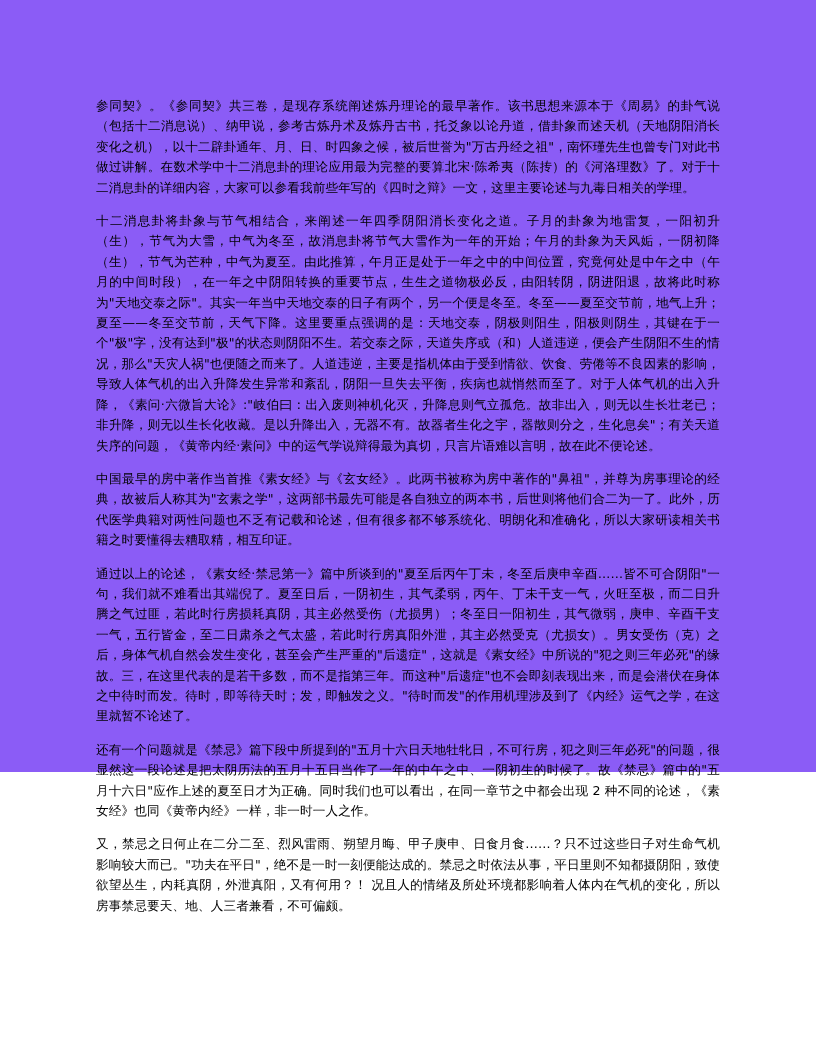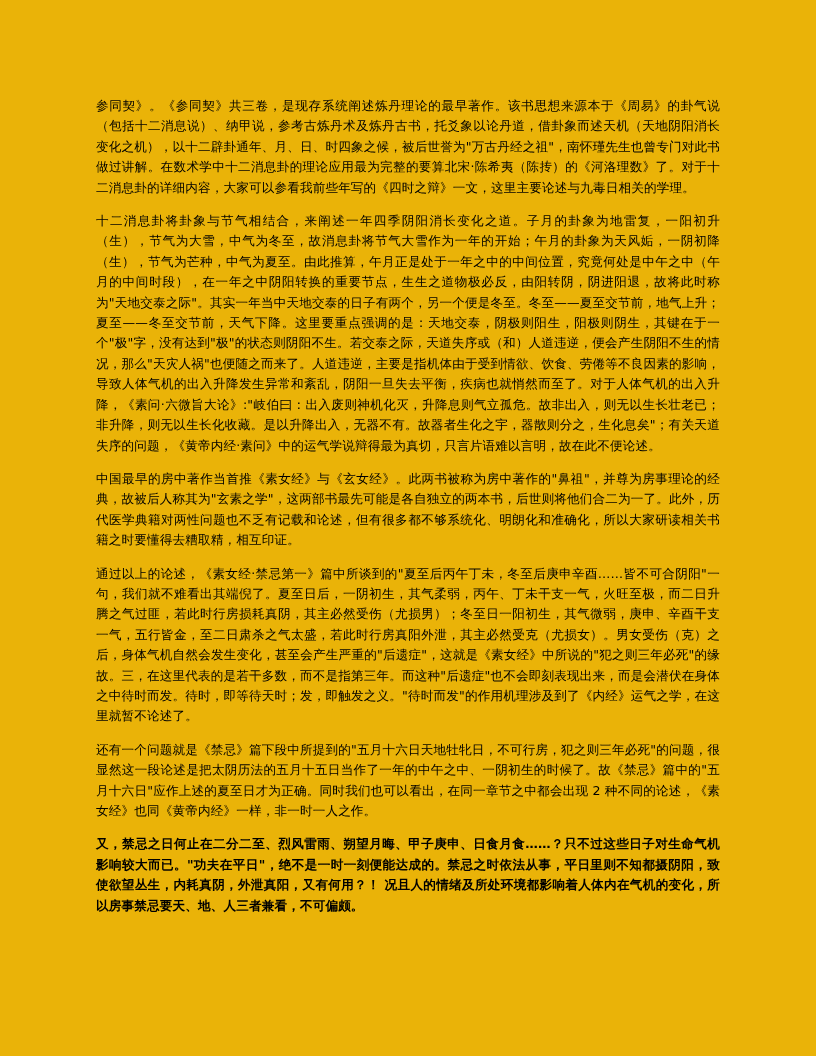--- a/index.html
+++ b/index.html
@@ -8,42 +8,41 @@
     background: #ffffff;
   }
   body {
     width: 816px;
     height: 1056px;
     font-family: "DejaVu Sans", "Liberation Sans", sans-serif;
     color: #000000;
   }
   .page {
     width: 816px;
-    height: 1056px;
+    height: 772px;
     box-sizing: border-box;
     padding: 96px 96px 84px 96px;
     position: relative;
-    background: #eab308;
+    background: #8b5cf6;
   }
   .doc-body {
     width: 624px;
   }
   p.para {
     margin: 0 0 13px 0;
     font-size: 12.6px;
     line-height: 20.4px;
     text-align: justify;
     text-justify: inter-ideograph;
     letter-spacing: 0.15px;
     color: #000000;
     word-break: break-all;
   }
   p.para:last-child {
     margin-bottom: 4px;
-    font-weight: bold;
   }
 </style>
 </head>
 <body>
 
 <div class="page">
   <div class="doc-body">
     <p class="para">参同契》。《参同契》共三卷，是现存系统阐述炼丹理论的最早著作。该书思想来源本于《周易》的卦气说（包括十二消息说）、纳甲说，参考古炼丹术及炼丹古书，托爻象以论丹道，借卦象而述天机（天地阴阳消长变化之机），以十二辟卦通年、月、日、时四象之候，被后世誉为"万古丹经之祖"，南怀瑾先生也曾专门对此书做过讲解。在数术学中十二消息卦的理论应用最为完整的要算北宋·陈希夷（陈抟）的《河洛理数》了。对于十二消息卦的详细内容，大家可以参看我前些年写的《四时之辩》一文，这里主要论述与九毒日相关的学理。</p>
     <p class="para">十二消息卦将卦象与节气相结合，来阐述一年四季阴阳消长变化之道。子月的卦象为地雷复，一阳初升（生），节气为大雪，中气为冬至，故消息卦将节气大雪作为一年的开始；午月的卦象为天风姤，一阴初降（生），节气为芒种，中气为夏至。由此推算，午月正是处于一年之中的中间位置，究竟何处是中午之中（午月的中间时段），在一年之中阴阳转换的重要节点，生生之道物极必反，由阳转阴，阴进阳退，故将此时称为"天地交泰之际"。其实一年当中天地交泰的日子有两个，另一个便是冬至。冬至——夏至交节前，地气上升；夏至——冬至交节前，天气下降。这里要重点强调的是：天地交泰，阴极则阳生，阳极则阴生，其键在于一个"极"字，没有达到"极"的状态则阴阳不生。若交泰之际，天道失序或（和）人道违逆，便会产生阴阳不生的情况，那么"天灾人祸"也便随之而来了。人道违逆，主要是指机体由于受到情欲、饮食、劳倦等不良因素的影响，导致人体气机的出入升降发生异常和紊乱，阴阳一旦失去平衡，疾病也就悄然而至了。对于人体气机的出入升降，《素问·六微旨大论》:"岐伯曰：出入废则神机化灭，升降息则气立孤危。故非出入，则无以生长壮老已；非升降，则无以生长化收藏。是以升降出入，无器不有。故器者生化之宇，器散则分之，生化息矣"；有关天道失序的问题，《黄帝内经·素问》中的运气学说辩得最为真切，只言片语难以言明，故在此不便论述。</p>
     <p class="para">中国最早的房中著作当首推《素女经》与《玄女经》。此两书被称为房中著作的"鼻祖"，并尊为房事理论的经典，故被后人称其为"玄素之学"，这两部书最先可能是各自独立的两本书，后世则将他们合二为一了。此外，历代医学典籍对两性问题也不乏有记载和论述，但有很多都不够系统化、明朗化和准确化，所以大家研读相关书籍之时要懂得去糟取精，相互印证。</p>

